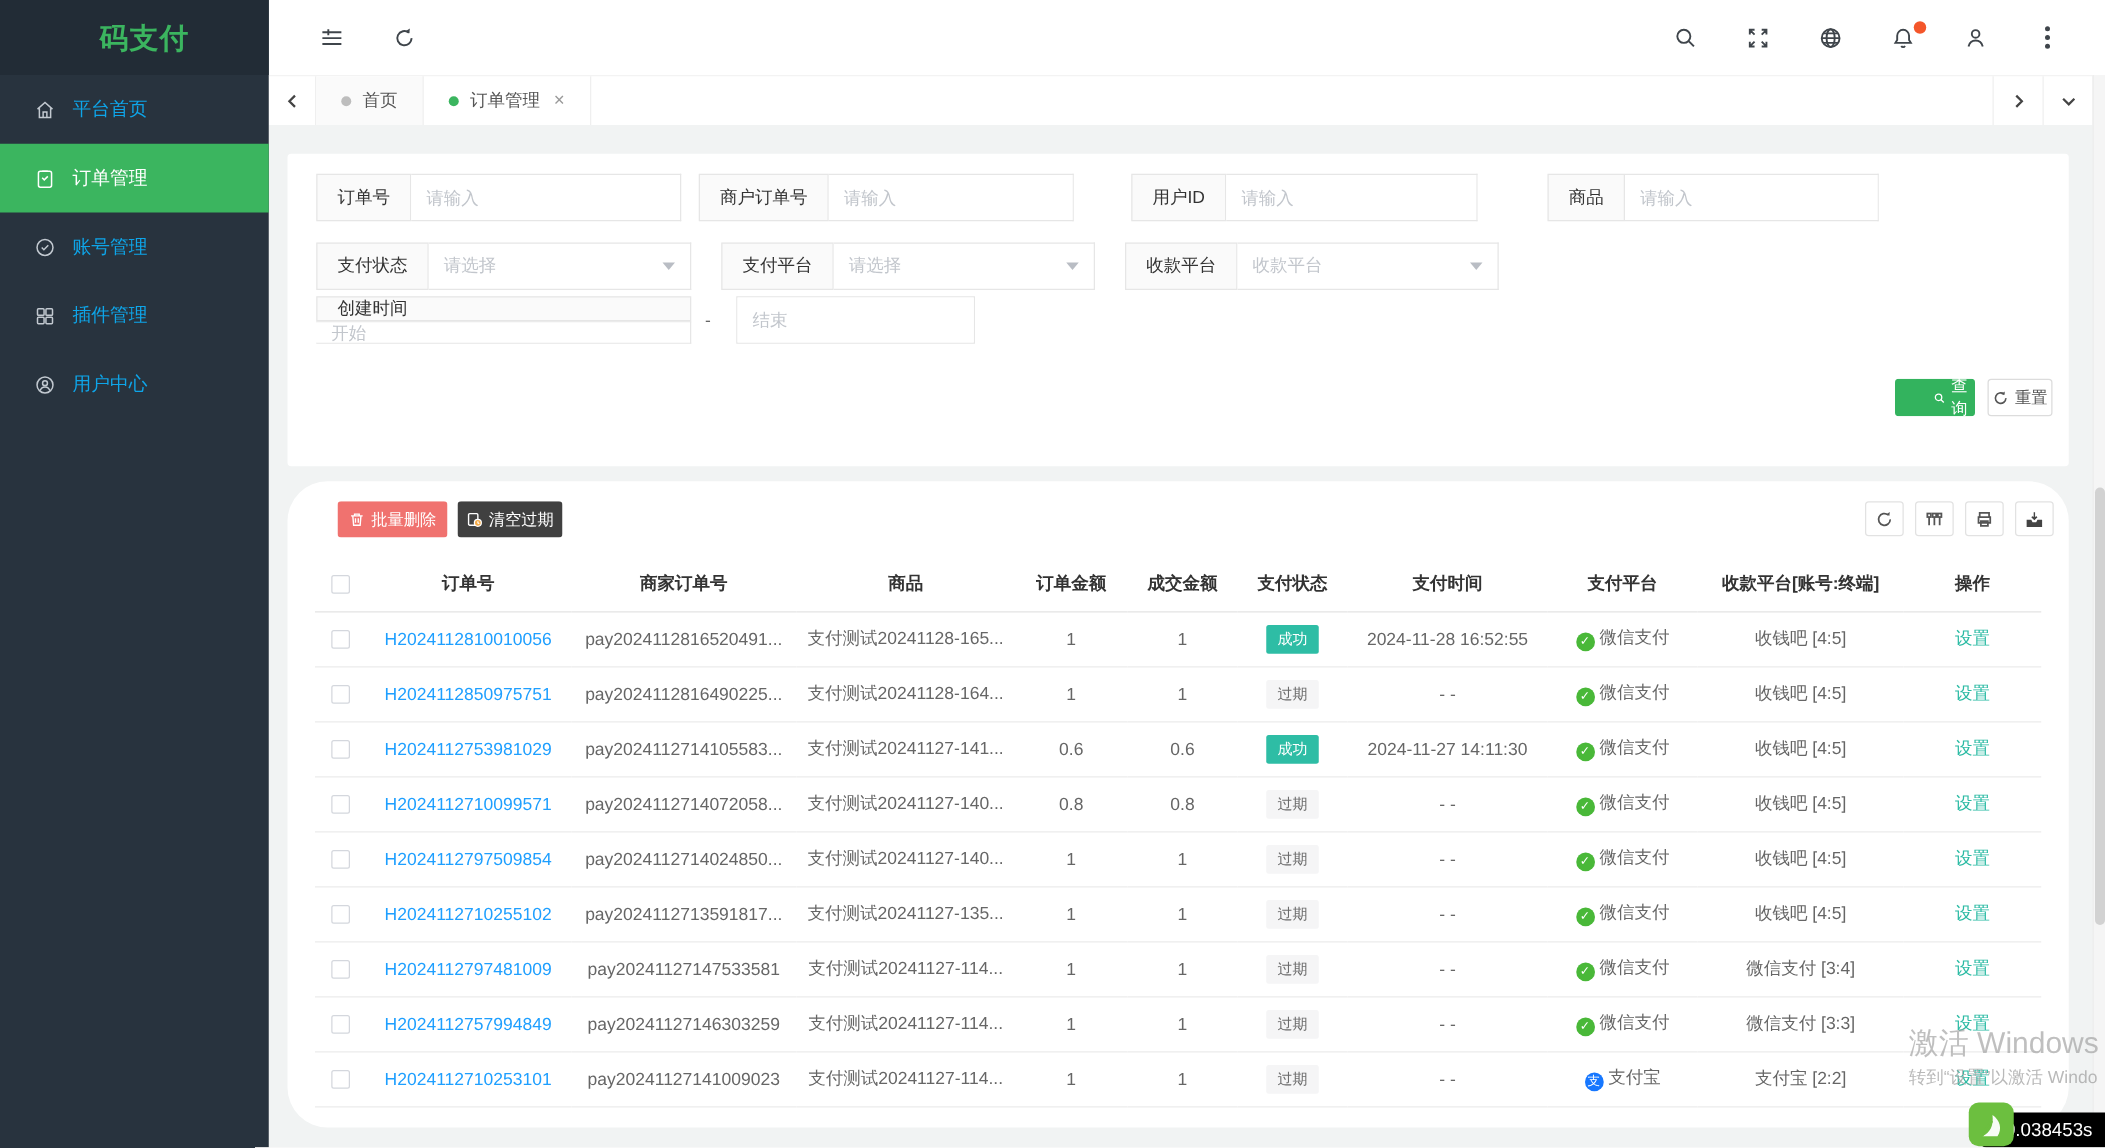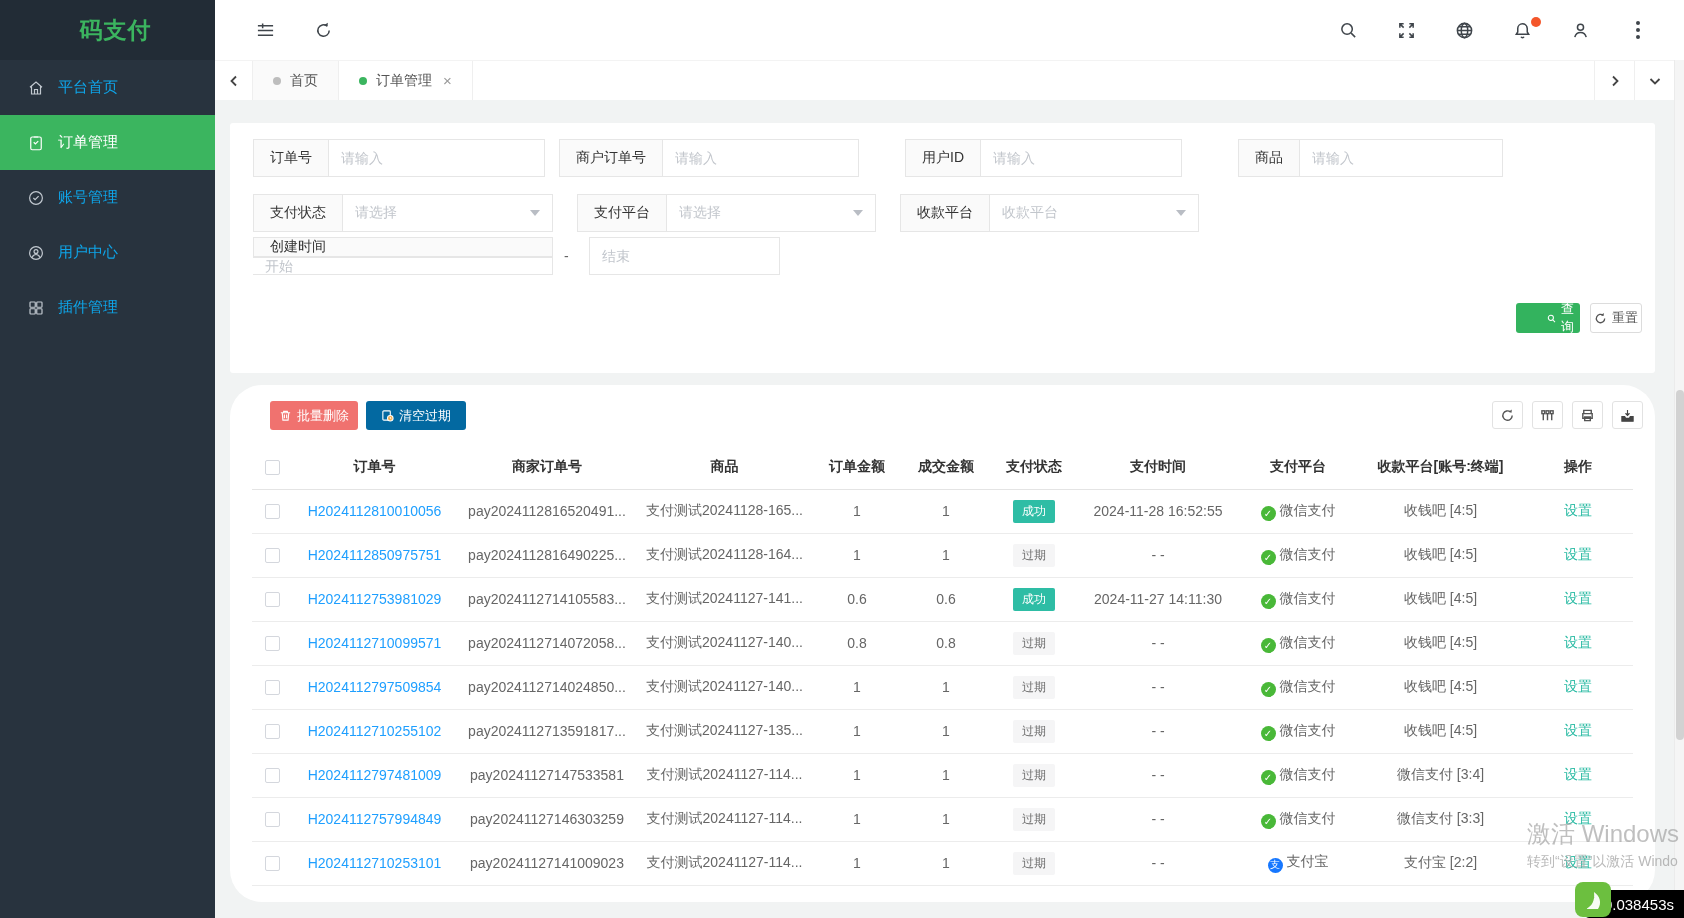--- a/index.html
+++ b/index.html
@@ -53,21 +53,21 @@
   .caret { position:absolute; right:12px; width:0; height:0; border-left:5px solid transparent; border-right:5px solid transparent; border-top:6px solid #b9bdc4; }
   .dash { position:absolute; color:#666; font-size:14px; }
   .btn { display:inline-flex; align-items:center; justify-content:center; gap:5px; height:30px; border-radius:3px; font-size:13px; cursor:pointer; border:1px solid transparent; }
   .btn svg { width:13px; height:13px; }
   .btn.query { position:absolute; right:75px; top:180px; width:64px; background:#33b35e; color:#fff;padding-left:30px; }
   .btn.reset { position:absolute; right:13px; top:180px; width:52px; background:#fff; border-color:#dcdcdc; color:#555; }
 
   
   .toolbar { position:relative; height:46px; padding:16px 12px 0 40px; display:flex; align-items:flex-start; }
   .btn.del { width:88px; height:29px; background:#f0726f; color:#fff; }
-  .btn.clear { width:100px; height:29px; background:#0369a1; color:#fff; margin-left:8px; }
+  .btn.clear { width:84px; height:29px; background:#404040; color:#fff; margin-left:8px; }
   .tb-icons { margin-left:auto; display:flex; gap:9px; }
   .tb-icon { width:31px; height:28px; border:1px solid #e2e2e2; border-radius:3px; display:flex; align-items:center; justify-content:center; cursor:pointer; background:#fff; }
   .tb-icon svg { width:15px; height:15px; stroke:#555; fill:none; stroke-width:1.5; }
 
   
   table { border-collapse:collapse; table-layout:fixed; width:1381px; margin:14px 22px 0 22px; }
   th, td { height:44px; text-align:center; font-size:14px; color:#666; border-bottom:1px solid #ececec; overflow:hidden; white-space:nowrap; }
   th { color:#333; font-weight:bold; border-bottom:1px solid #e4e4e4; }
   .cb { display:inline-block; width:15px; height:15px; border:1px solid #d4d7dd; border-radius:2px; background:#fff; vertical-align:middle; cursor:pointer; }
   a.olink { color:#1e9fff; text-decoration:none; cursor:pointer; }
@@ -112,34 +112,34 @@
     </div>
     <div class="nav-item">
       <svg viewBox="0 0 24 24">
           <circle cx="12" cy="12" r="8.5"></circle>
           <path d="M8.5 12 l2.3 2.3 L15.5 9.5"></path>
         </svg>
       <span>账号管理</span>
     </div>
     <div class="nav-item">
       <svg viewBox="0 0 24 24">
-          <circle cx="12" cy="12" r="8.5"></circle>
-          <circle cx="12" cy="10" r="2.6"></circle>
-          <path d="M6.8 18 c1-3 3-4 5.2-4 s4.2 1 5.2 4"></path>
-        </svg>
-      <span>用户中心</span>
-    </div>
-    <div class="nav-item">
-      <svg viewBox="0 0 24 24">
           <rect x="4" y="4" width="7" height="7" rx="1"></rect>
           <rect x="13" y="4" width="7" height="7" rx="1"></rect>
           <rect x="4" y="13" width="7" height="7" rx="1"></rect>
           <rect x="13" y="13" width="7" height="7" rx="1"></rect>
         </svg>
       <span>插件管理</span>
+    </div>
+    <div class="nav-item">
+      <svg viewBox="0 0 24 24">
+          <circle cx="12" cy="12" r="8.5"></circle>
+          <circle cx="12" cy="10" r="2.6"></circle>
+          <path d="M6.8 18 c1-3 3-4 5.2-4 s4.2 1 5.2 4"></path>
+        </svg>
+      <span>用户中心</span>
     </div>
   </div>
 
   <div class="header">
     <div class="hgroup">
       <div class="hicon">
         <svg viewBox="0 0 20 20">
             <path d="M2 5 H18 M2 10 H18 M2 15 H18 M7 2.5 V7.5"></path>
           </svg>
       </div>

